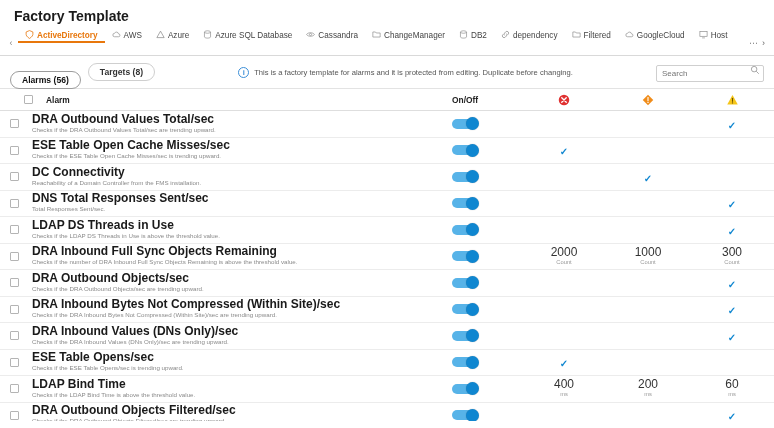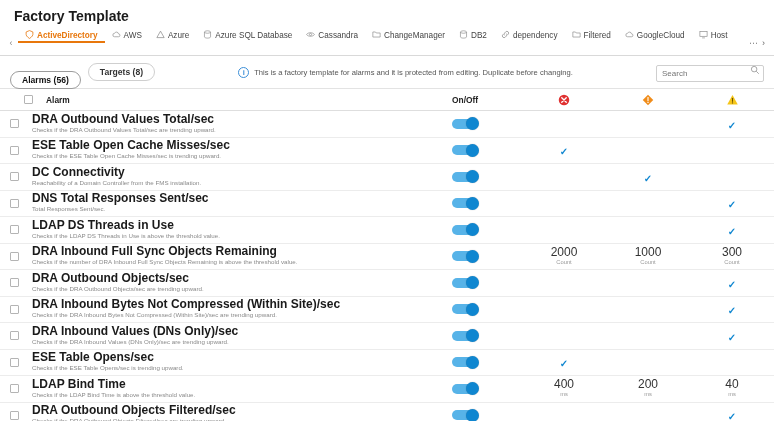--- a/index.html
+++ b/index.html
@@ -496,21 +496,21 @@
           <div class="alarm-desc">Checks if the LDAP Bind Time is above the threshold value.</div>
         </div>
         <div class="col-onoff"><span class="toggle"></span></div>
         <div class="col-sev">
           <div class="numcell"><span class="n">400</span><span class="u">ms</span></div>
         </div>
         <div class="col-sev">
           <div class="numcell"><span class="n">200</span><span class="u">ms</span></div>
         </div>
         <div class="col-sev">
-          <div class="numcell"><span class="n">40</span><span class="u">ms</span></div>
+          <div class="numcell"><span class="n">60</span><span class="u">ms</span></div>
         </div>
       </div>
       <div class="row">
         <div class="col-check">
           <span class="cb"></span>
         </div>
         <div class="col-alarm">
           <div class="alarm-name">DRA Outbound Objects Filtered/sec</div>
           <div class="alarm-desc">Checks if the DRA Outbound Objects Filtered/sec are trending upward.</div>
         </div>

